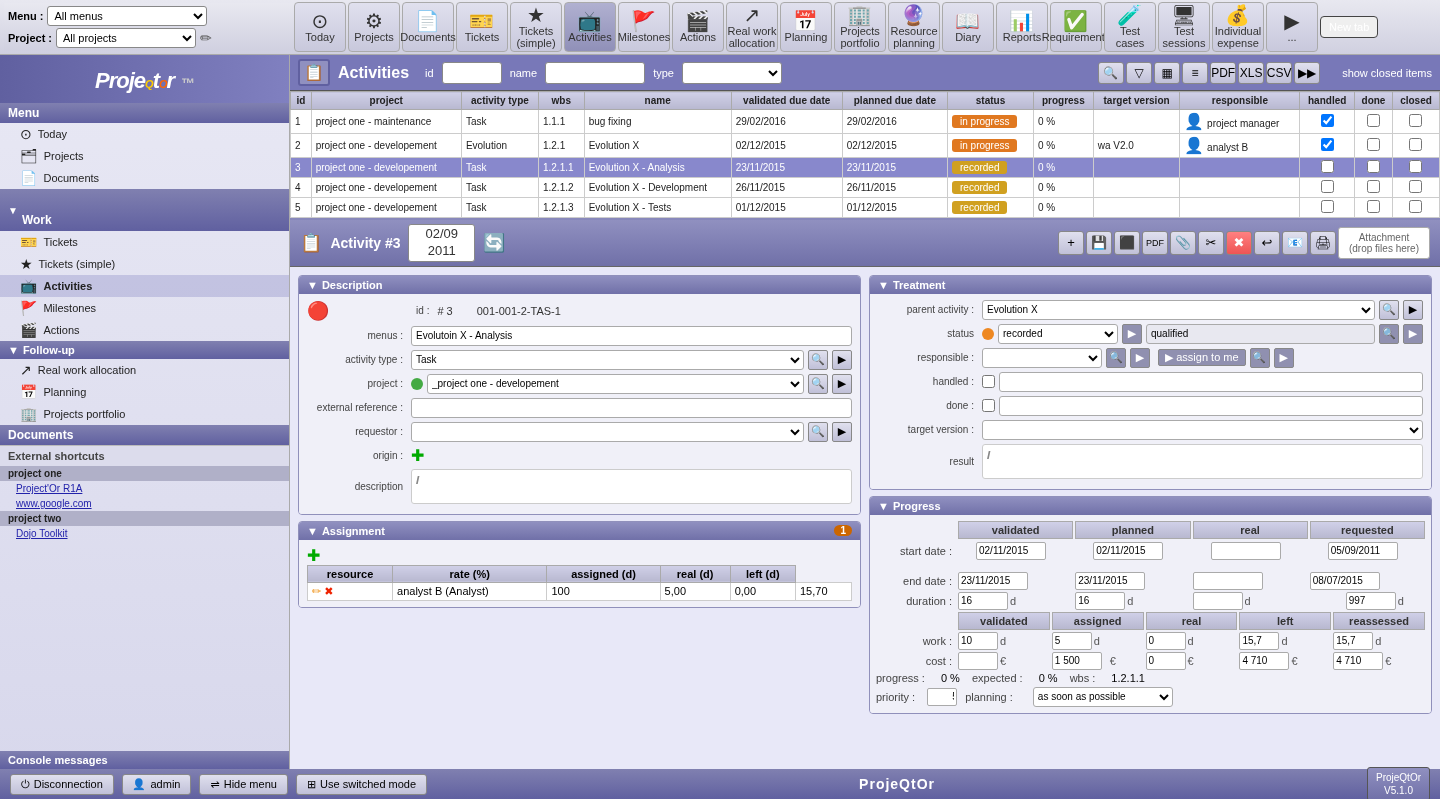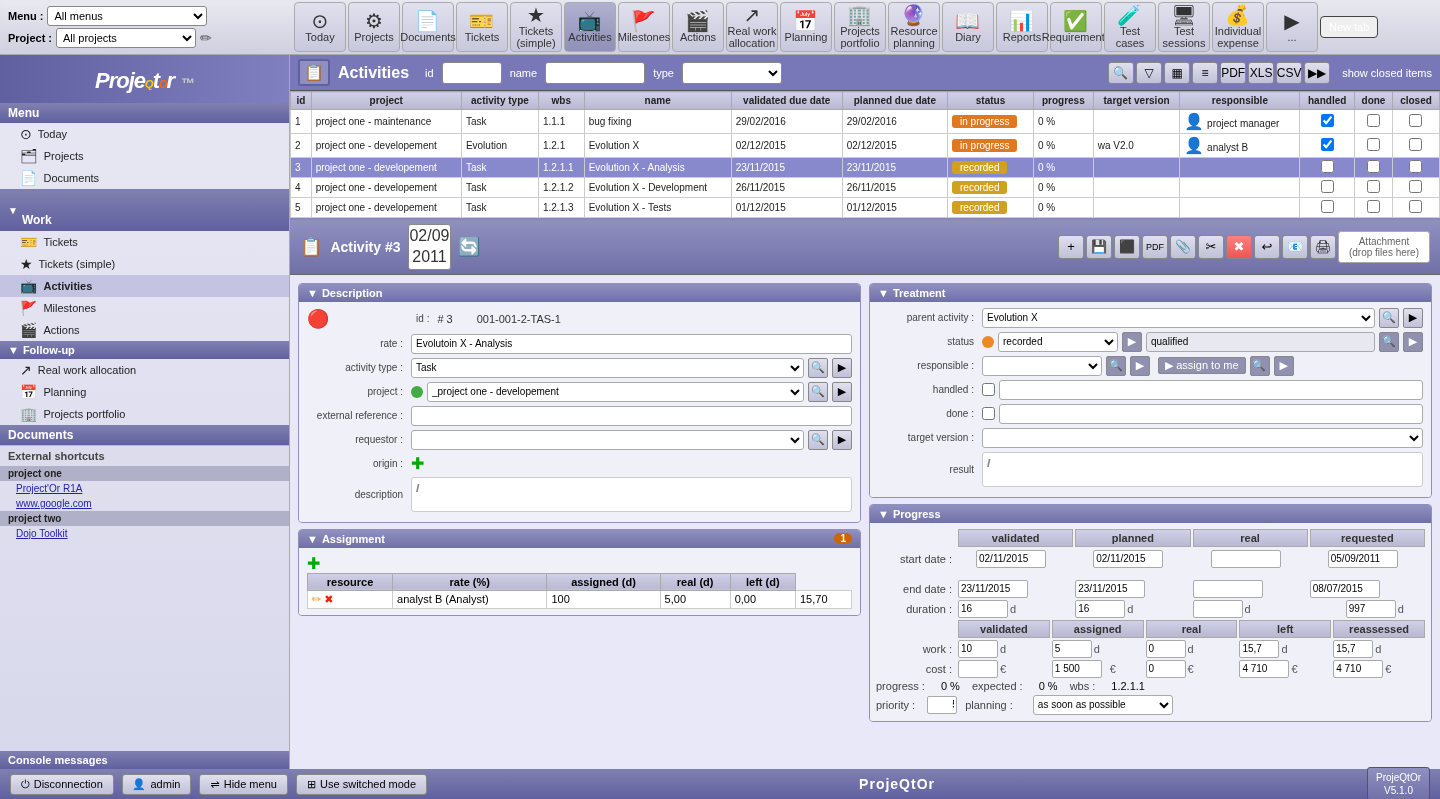--- a/index.html
+++ b/index.html
@@ -215,21 +215,21 @@
       background: linear-gradient(to bottom, #e0e0ee, #c0c0d8);
       border: 1px solid #888;
       border-radius: 3px;
       cursor: pointer;
       display: flex; align-items: center; justify-content: center;
       font-size: 12px;
     }
     .show-closed-items {
       color: white;
       font-size: 11px;
-      margin-left: 10px;
+      margin-left: 20px;
     }
 
     
     .activities-table {
       width: 100%;
       border-collapse: collapse;
       background: white;
     }
     .activities-table th {
       background: linear-gradient(to bottom, #d0d0e8, #b8b8d0);
@@ -278,22 +278,22 @@
     }
     .detail-title {
       color: white;
       font-size: 14px;
       font-weight: bold;
     }
     .detail-date-badge {
       background: white;
       border: 1px solid #888;
       border-radius: 3px;
-      padding: 1px 0;
-      font-size: 16px;
+      padding: 1px 16px;
+      font-size: 13px;
       color: #333;
       text-align: center;
     }
     .detail-toolbar {
       display: flex;
       gap: 2px;
       margin-left: auto;
       align-items: center;
     }
     .det-btn {
@@ -852,21 +852,21 @@
               <div class="section-panel-body">
 
                 <div class="form-row">
                   <span class="error-icon">🔴</span>
                   <span class="form-label">id :</span>
                   <span class="id-display"># 3</span>
                   <span class="id-display" style="margin-left:20px;">001-001-2-TAS-1</span>
                 </div>
 
                 <div class="form-row">
-                  <span class="form-label">rate :</span>
+                  <span class="form-label">menus :</span>
                   <input type="text" class="form-control" value="Evolutoin X - Analysis" style="flex: 1 1 0%;">
                 </div>
 
                 <div class="form-row">
                   <span class="form-label">activity type :</span>
                   <select class="form-select" style="flex:1; height:20px;">
                     <option>Task</option>
                   </select>
                   <span class="icon-btn">🔍</span>
                   <span class="icon-btn">▶</span>

